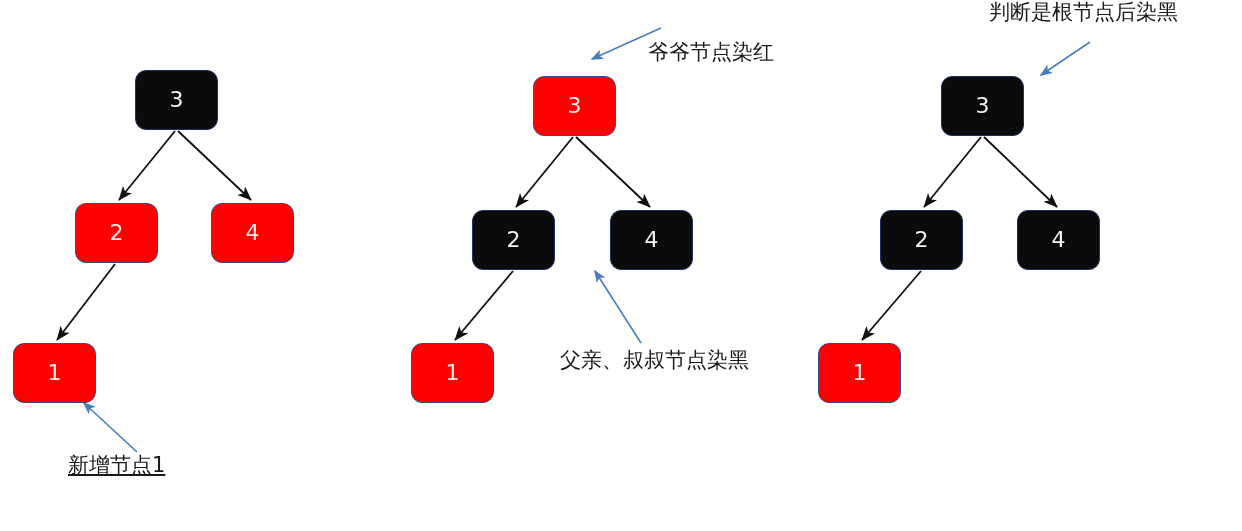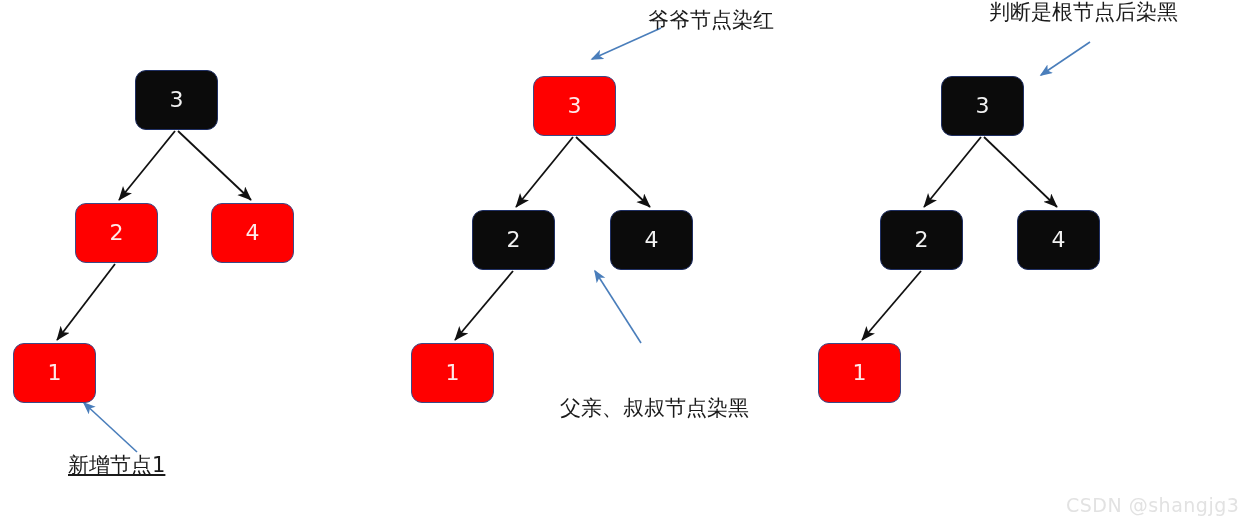--- a/index.html
+++ b/index.html
@@ -129,20 +129,19 @@
       </div>
       <div class="node black" style="left: 1017px; top: 210px; width: 83px; height: 60px;">
         <span>4</span>
       </div>
       <div class="node red" style="left: 818px; top: 343px; width: 83px; height: 60px;">
         <span>1</span>
       </div>
     </div>
   <div id="annotations-layer">
       <div class="annotation" style="left: 68px; top: 453px; text-decoration: underline;">新增节点1</div>
-      <div class="annotation" style="left: 648px; top: 8px;">爷爷节点染红</div>
-      <div class="annotation" style="left: 560px; top: 348px; margin-top: 48px;">父亲、叔叔节点染黑</div>
+      <div class="annotation" style="left: 648px; top: 40px;">爷爷节点染红</div>
+      <div class="annotation" style="left: 560px; top: 348px;">父亲、叔叔节点染黑</div>
       <div class="annotation" style="left: 989px; top: 0; text-align: right;">判断是根节点后染黑</div>
     </div>
 
-  <div class="watermark" style="left: 1066px; top: 494px;">CSDN @shangjg3</div>
 
 </div>
 
 </body></html>

